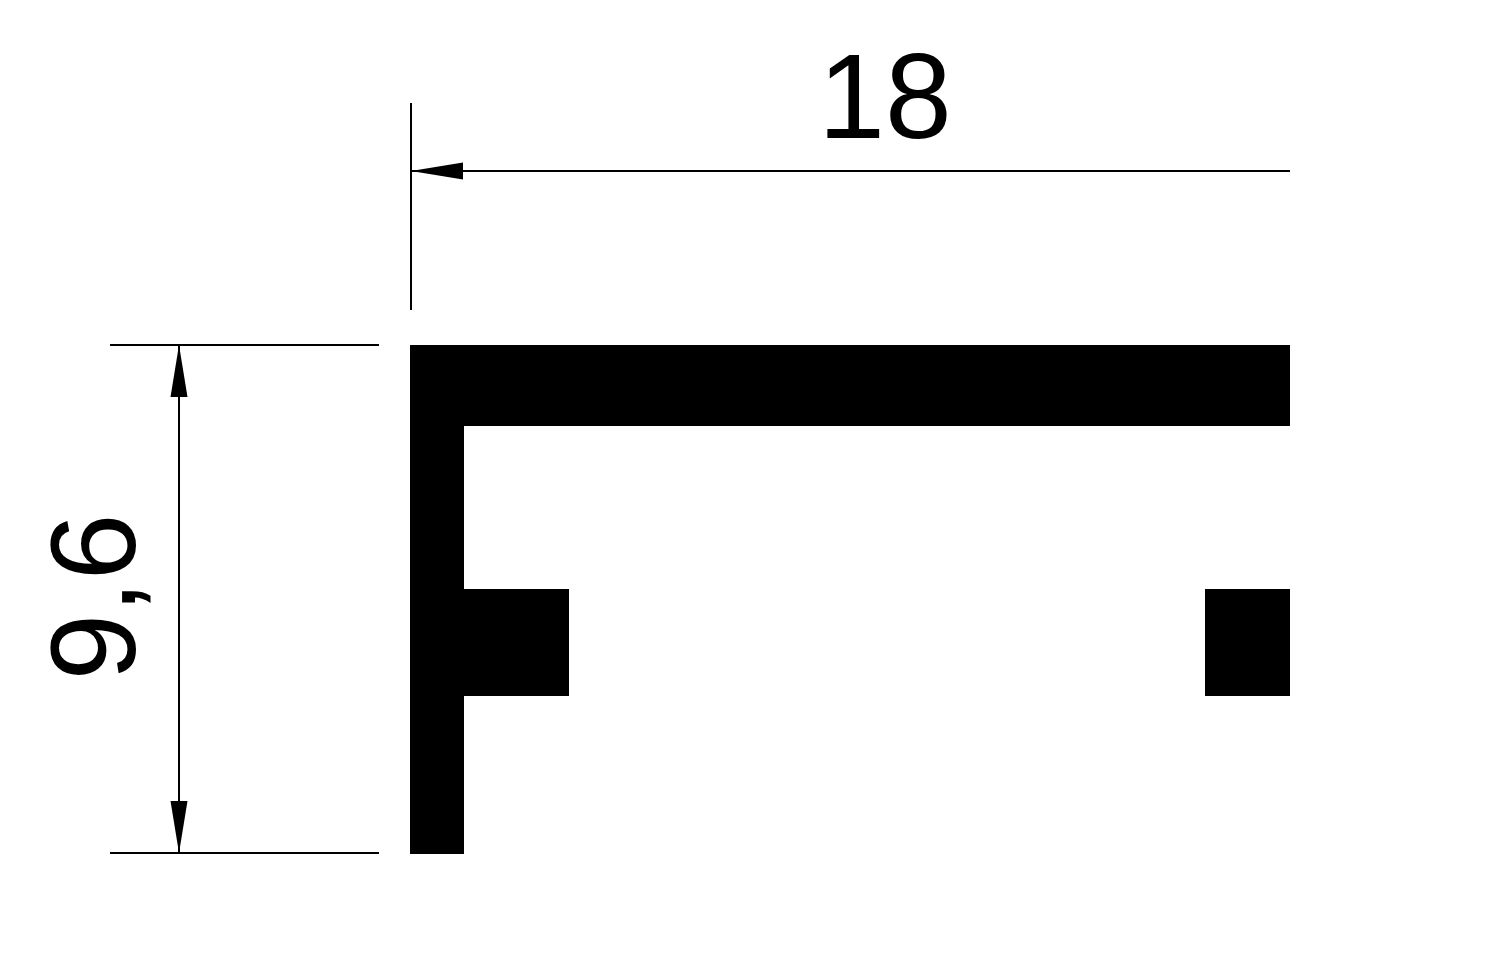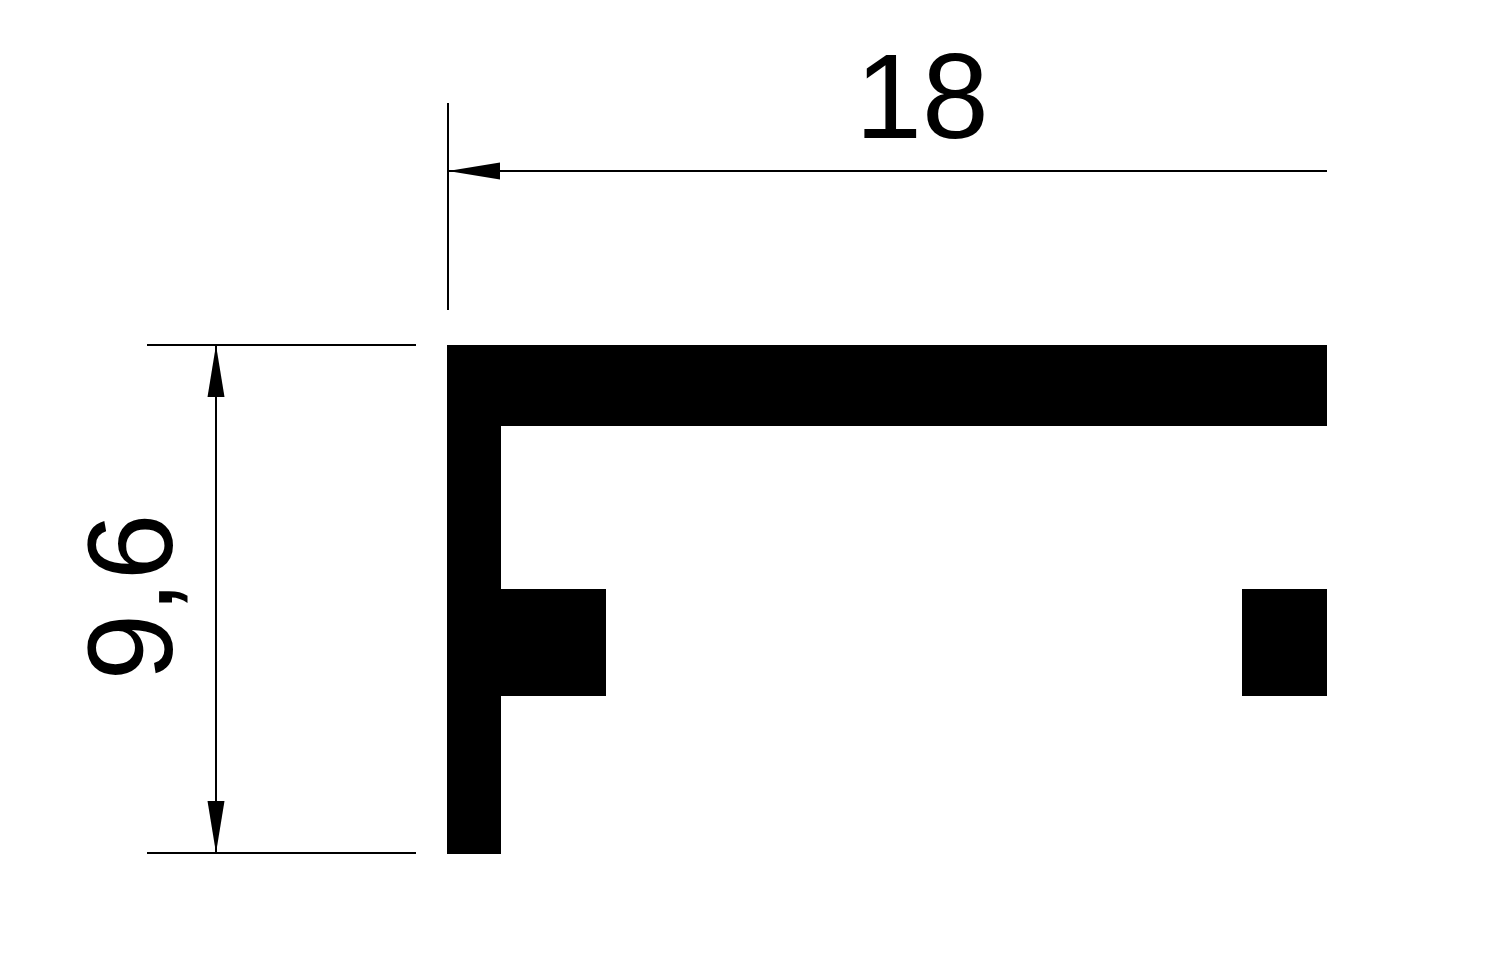--- a/index.html
+++ b/index.html
@@ -7,21 +7,20 @@
     padding: 0;
     background: #ffffff;
     font-family: "Liberation Sans", sans-serif;
   }
   .canvas {
     position: relative;
     width: 1290px;
     height: 960px;
     background: #ffffff;
     overflow: hidden;
-    margin-left: 37px;
   }
   svg {
     display: block;
     width: 1489px;
     height: 960px;
   }
   .thin-line {
     stroke: #000000;
     stroke-width: 2;
     fill: none;

